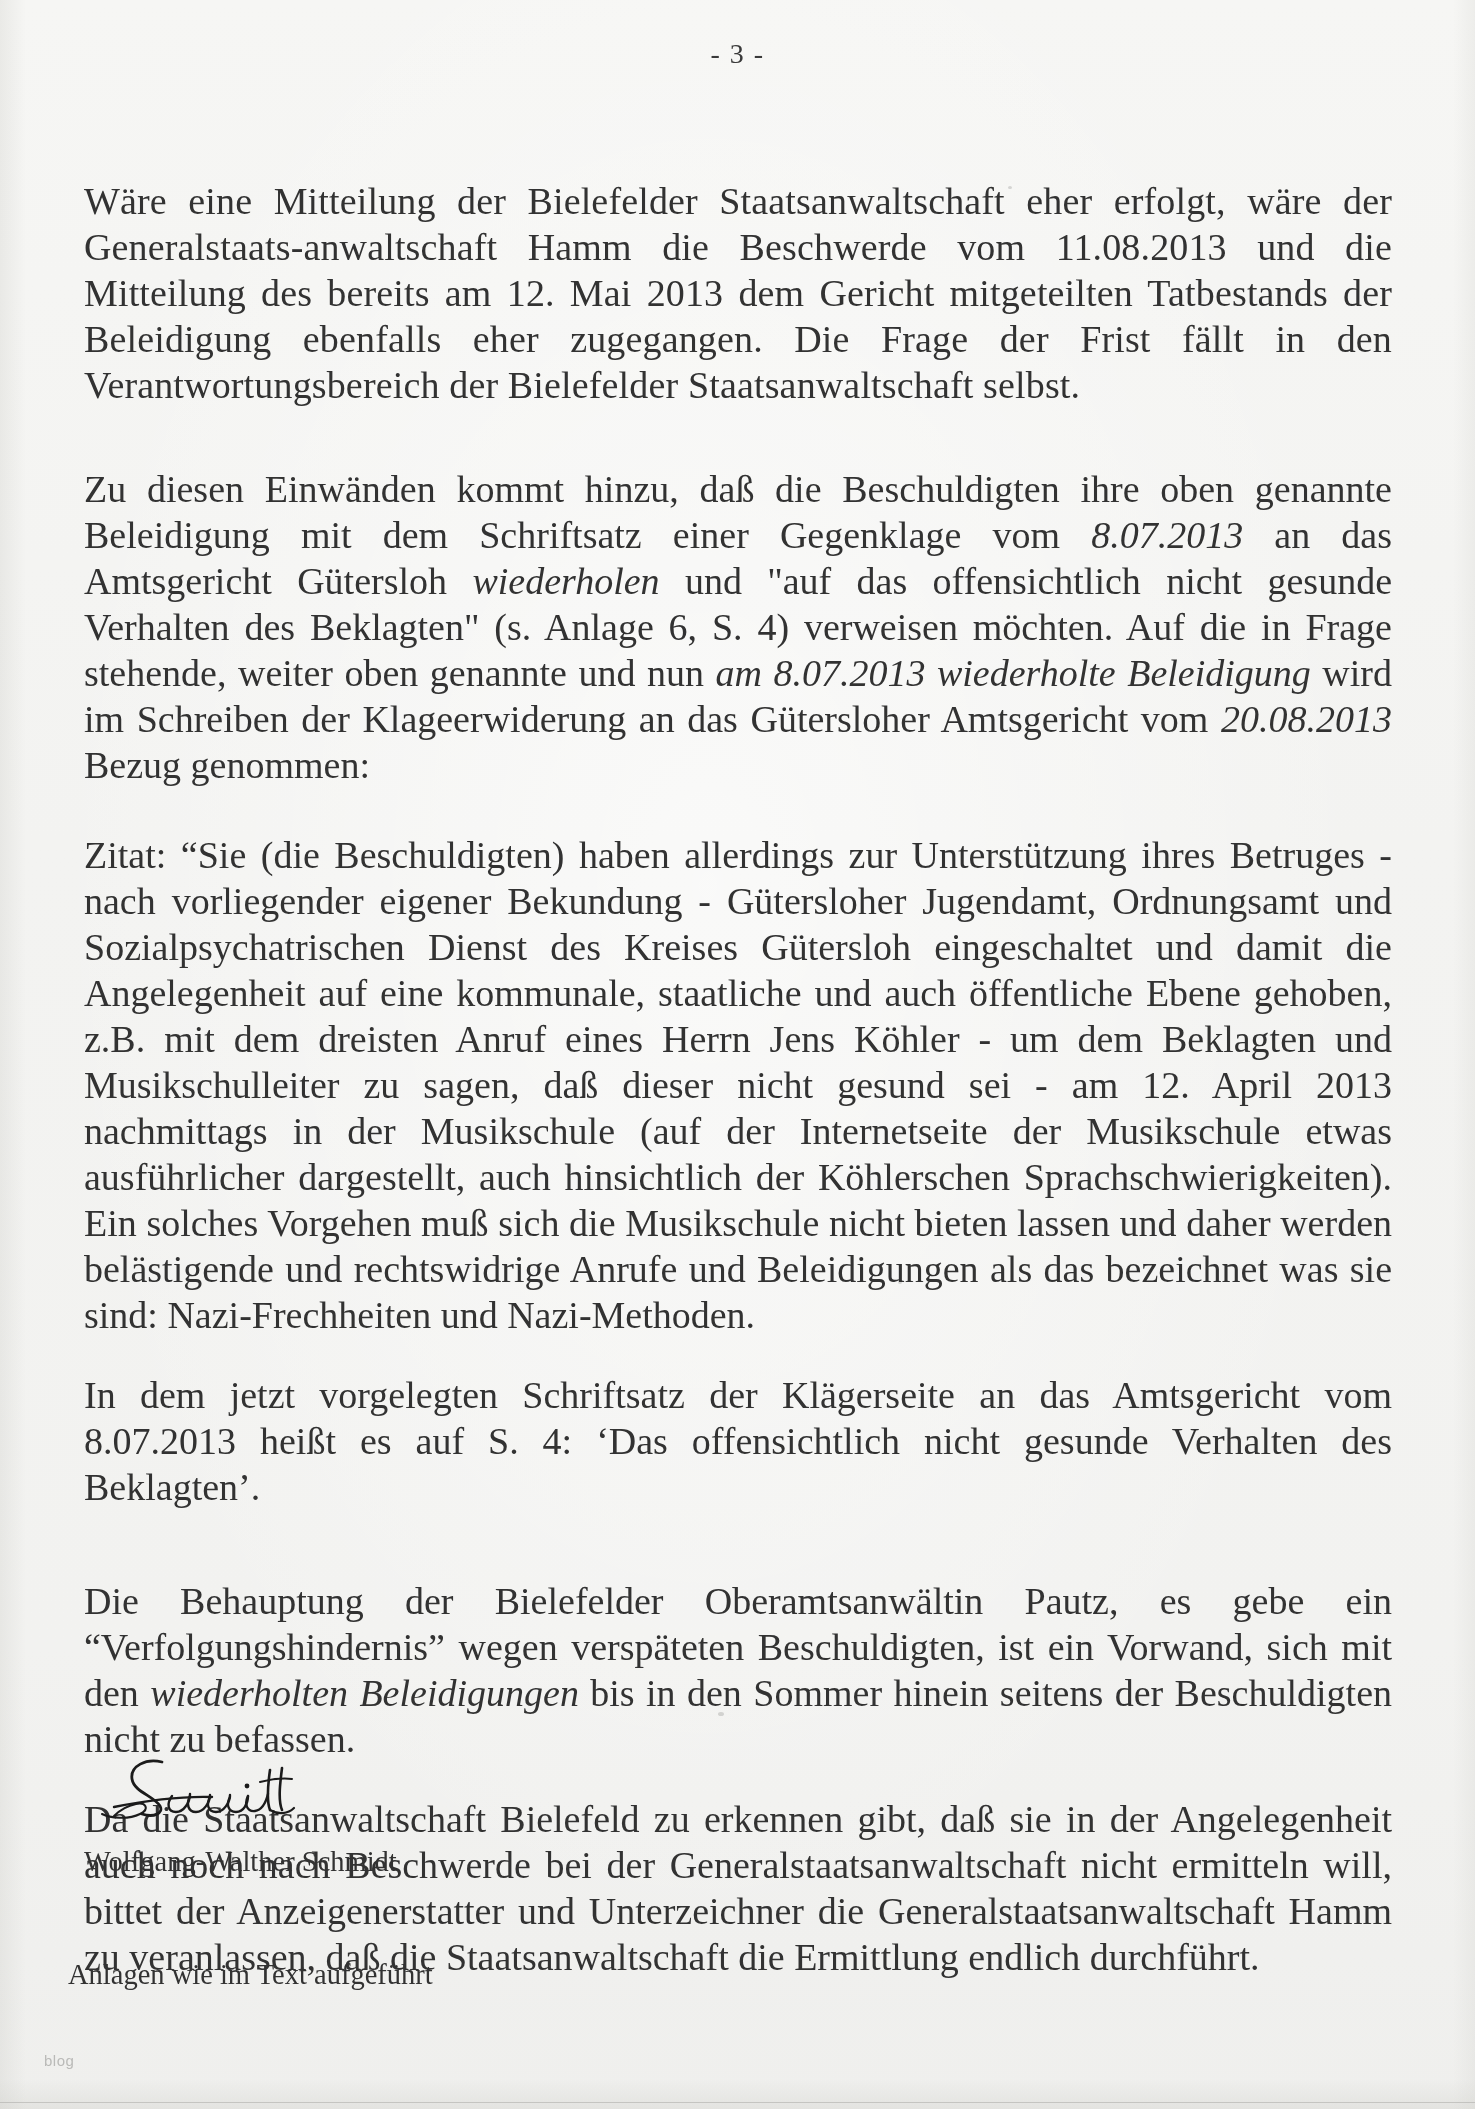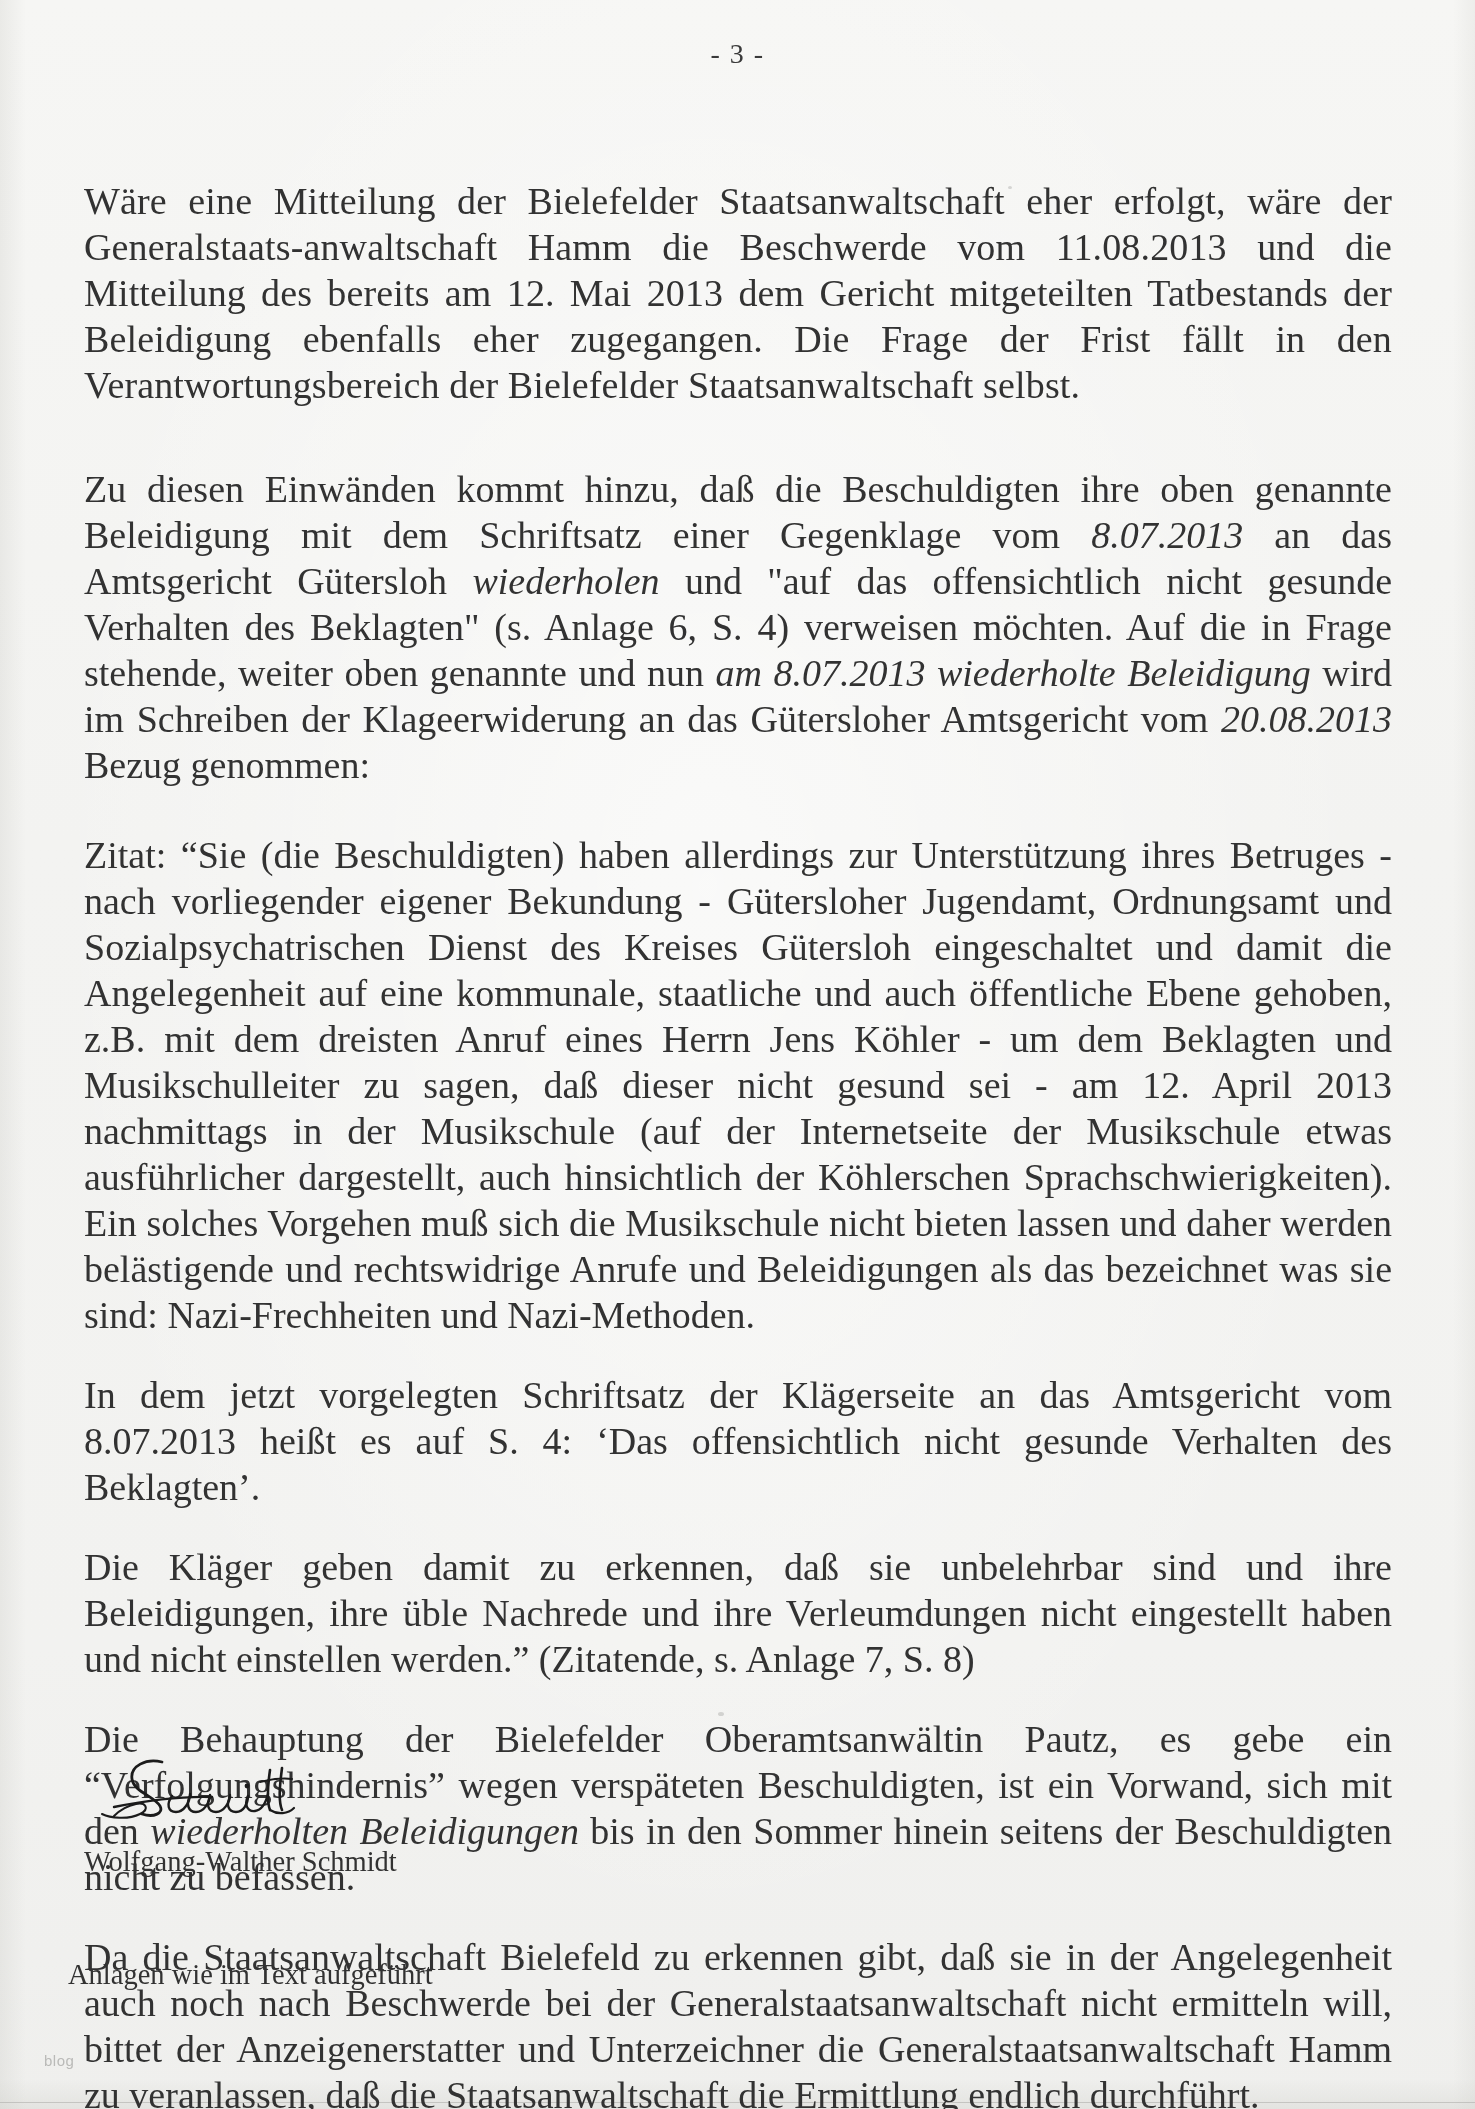--- a/index.html
+++ b/index.html
@@ -178,23 +178,20 @@
       </p>
 
       <div class="gap-md"></div>
 
       <p class="para">
         <span>In dem jetzt vorgelegten Schriftsatz der Klägerseite an das Amtsgericht vom 8.07.2013 heißt es auf S. 4: ‘Das offensichtlich nicht gesunde Verhalten des Beklagten’.</span>
       </p>
 
       <div class="gap-md"></div>
 
-      <p class="para">
-        <span>Die Kläger geben damit zu erkennen, daß sie unbelehrbar sind und ihre Beleidigungen, ihre üble Nachrede und ihre Verleumdungen nicht eingestellt haben und nicht einstellen werden.” (Zitatende, s. Anlage 7, S. 8)</span>
-      </p>
 
       <div class="gap-md"></div>
 
       <p class="para">
         <span>Die Behauptung der Bielefelder Oberamtsanwältin Pautz, es gebe ein “Verfolgungshindernis” wegen verspäteten Beschuldigten, ist ein Vorwand, sich mit den </span><span class="it">wiederholten Beleidigungen</span><span> bis in den Sommer hinein seitens der Beschuldigten nicht zu befassen.</span>
       </p>
 
       <div class="gap-md"></div>
 
       <p class="para">

